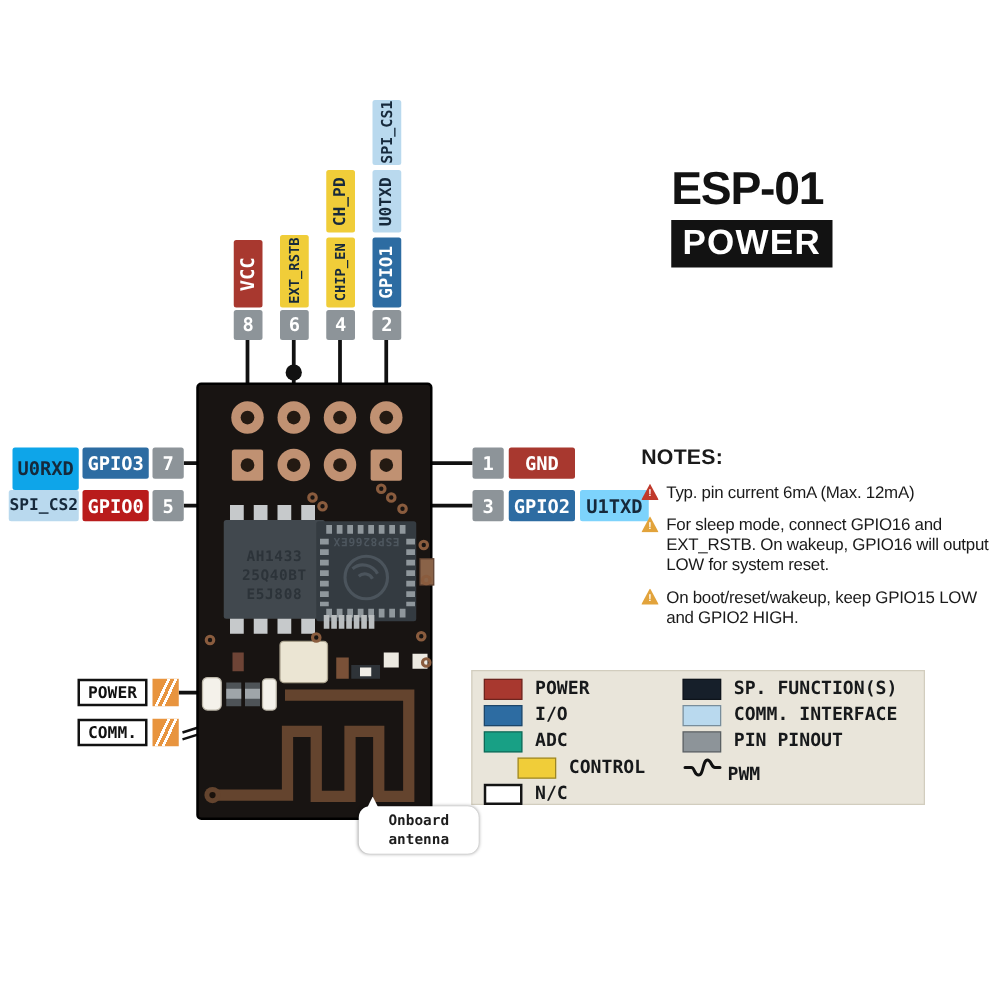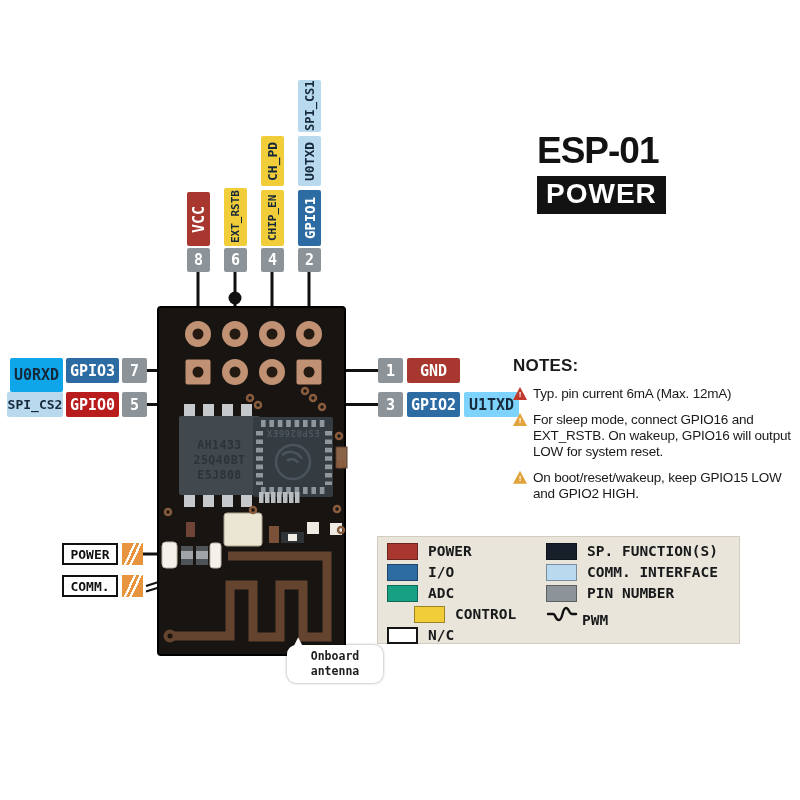--- a/index.html
+++ b/index.html
@@ -269,21 +269,21 @@
     <div class="lrow" style="left:168px;top:5px;">
       <div class="swatch" style="background-color: rgb(22, 31, 42);"></div>
       <div class="ltxt">SP. FUNCTION(S)</div>
     </div>
     <div class="lrow" style="left:168px;top:26px;">
       <div class="swatch" style="background-color: rgb(185, 217, 238);"></div>
       <div class="ltxt">COMM. INTERFACE</div>
     </div>
     <div class="lrow" style="left:168px;top:47px;">
       <div class="swatch" style="background-color: rgb(141, 148, 153);"></div>
-      <div class="ltxt">PIN NUMBER</div>
+      <div class="ltxt">PIN PINOUT</div>
     </div>
     <div class="lrow" style="left:168px;top:68px;">
       <svg width="32" height="20" viewBox="0 0 32 20">
         <path d="M2,10 H7 C10,10 9,16 13,16 C17,16 16,4 20,4 C23,4 23,10 26,10 H30" stroke="#111" stroke-width="2.4" fill="none" stroke-linecap="round"></path>
       </svg>
       <div class="ltxt" style="margin-left:4px;margin-top:11px;">PWM</div>
     </div>
   </div>
 
   <div class="ind" style="left:62px;top:543px;">

